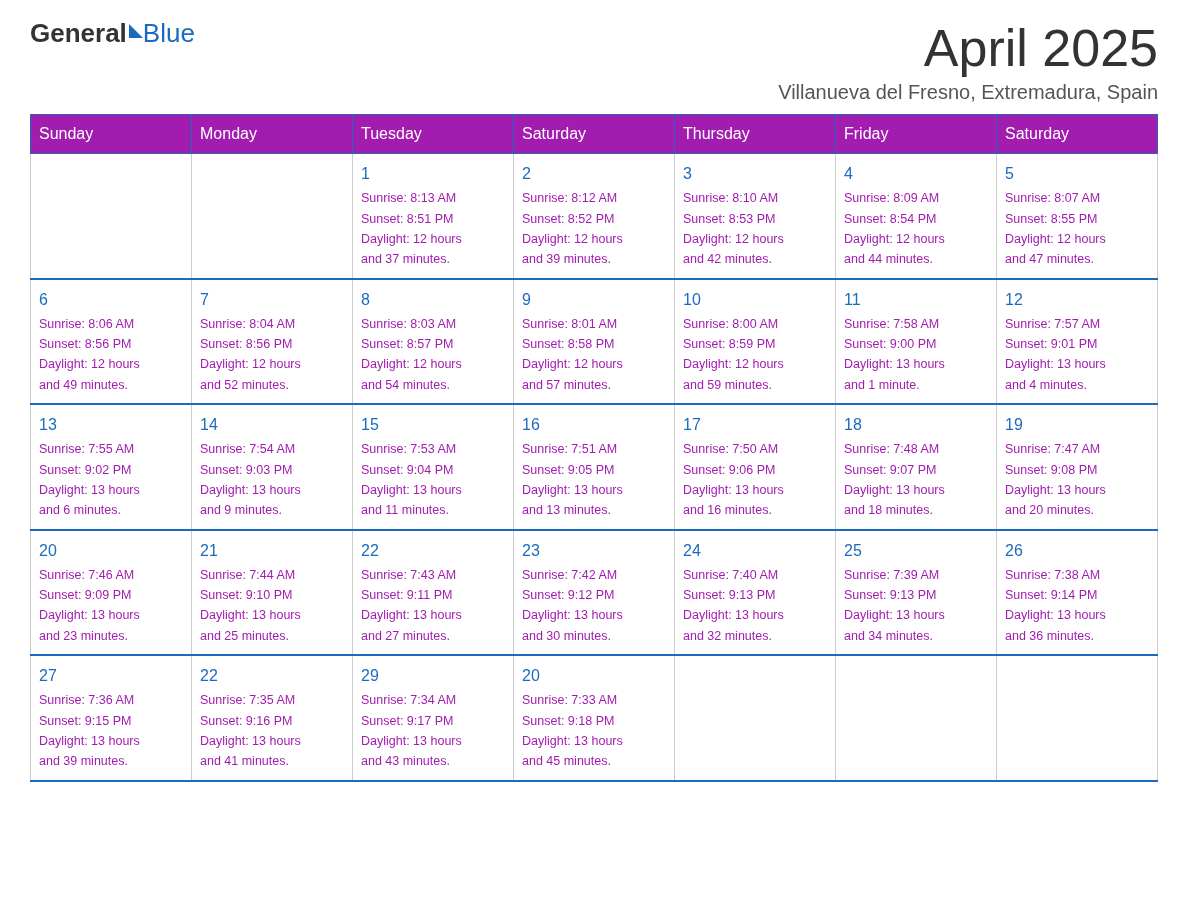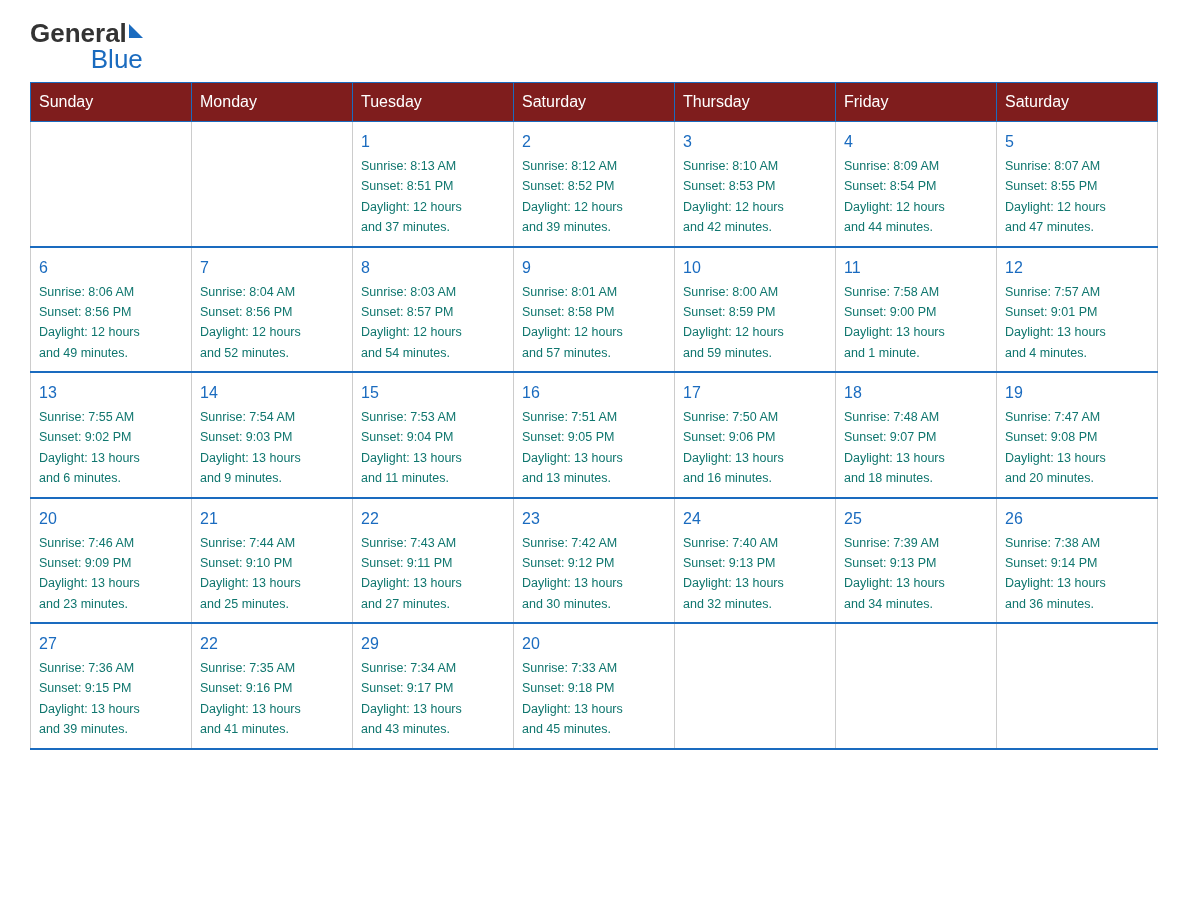--- a/index.html
+++ b/index.html
@@ -38,22 +38,20 @@
       height: 0;
       border-left: 14px solid #1a6bbf;
       border-top: 14px solid transparent;
       border-bottom: 0px solid transparent;
       margin-left: 2px;
       margin-bottom: 4px;
       display: inline-block;
     }
     .logo-text {
       display: flex;
-      flex-direction: column;
-      text-align: right;
     }
     .logo-top-row {
       display: flex;
       align-items: center;
     }
     .title-section {
       text-align: right;
     }
     .month-title {
       font-size: 52px;
@@ -65,21 +63,21 @@
       font-size: 20px;
       color: #555;
       margin-top: 4px;
     }
     table {
       width: 100%;
       border-collapse: collapse;
       margin-top: 10px;
     }
     thead tr th {
-      background-color: #7f1d1d;
+      background-color: #a21caf;
       color: #fff;
       padding: 10px 8px;
       font-size: 16px;
       font-weight: normal;
       text-align: left;
       border: 1px solid #1a6bbf;
     }
     tbody tr td {
       border: 1px solid #ccc;
       vertical-align: top;
@@ -90,21 +88,21 @@
       color: #333;
       line-height: 1.5;
     }
     .day-number {
       font-size: 16px;
       color: #1a6bbf;
       display: block;
       margin-bottom: 2px;
     }
     .day-info {
-      color: #0f766e;
+      color: #a21caf;
       font-size: 12.5px;
       line-height: 1.55;
     }
     tbody tr td:first-child .day-number,
     tbody tr td .day-number {
       color: #1a6bbf;
     }
     .empty-cell {
       background: #fff;
     }
@@ -117,20 +115,24 @@
 
 <div class="header">
   <div class="logo">
     <div class="logo-text">
       <div class="logo-top-row">
         <span class="logo-general">General</span>
         <span class="logo-arrow"></span>
       </div>
       <span class="logo-blue">Blue</span>
     </div>
+  </div>
+  <div class="title-section">
+    <div class="month-title">April 2025</div>
+    <div class="subtitle">Villanueva del Fresno, Extremadura, Spain</div>
   </div>
 </div>
 
 <table>
   <thead>
     <tr>
     <th>Sunday</th>
         <th>Monday</th>
         <th>Tuesday</th>
         <th>Saturday</th>

